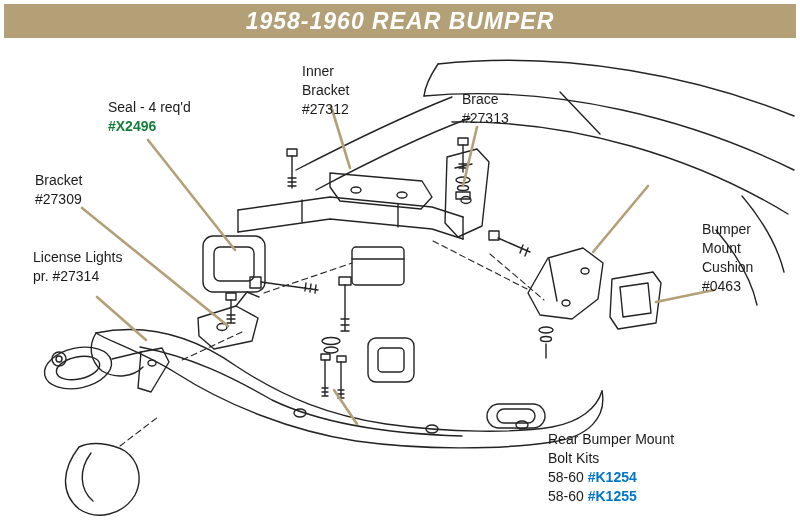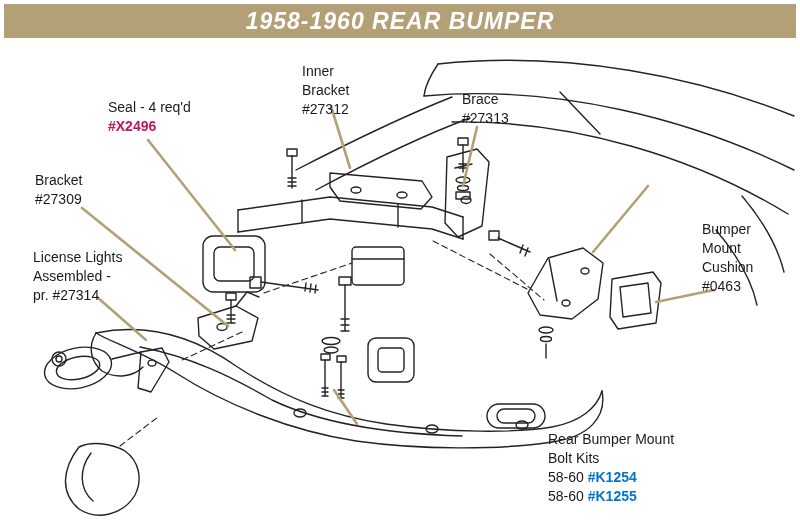--- a/index.html
+++ b/index.html
@@ -8,21 +8,21 @@
   .banner{position:absolute;left:4px;top:4px;right:4px;height:34px;background:#b3a077;
           display:flex;align-items:center;justify-content:center;}
   .banner h1{margin:0;color:#ffffff;font-size:23px;font-style:italic;font-weight:bold;letter-spacing:1px;}
   svg.draw{position:absolute;left:0;top:0;}
   .art path,.art rect,.art ellipse,.art circle,.art line{fill:none;stroke:#232323;stroke-width:1.4;
         stroke-linejoin:round;stroke-linecap:round;}
   .art .dash{stroke-dasharray:6 4;stroke-width:1.1;}
   .leaders line{stroke:#b3a077;stroke-width:2.6;stroke-linecap:round;}
   .lbl{position:absolute;font-size:14px;line-height:19px;white-space:nowrap;}
   .pn{font-weight:normal;}
-  .red{color:#be185d;font-weight:bold;}
+  .red{color:#15803d;font-weight:bold;}
   .blue{color:#0076c8;font-weight:bold;text-align:center;}
 </style>
 </head>
 <body>
 
 <div class="page">
 
   <div class="banner">
     <h1>1958-1960 REAR BUMPER</h1>
   </div>
@@ -189,21 +189,20 @@
   </div>
 
 
   <div class="lbl" style="left:35px;top:171px">
     <div>Bracket</div>
     <div class="pn">#27309</div>
   </div>
 
   <div class="lbl" style="left:33px;top:248px">
     <div>License Lights</div>
-    <div>Assembled -</div>
     <div><span>pr. </span><span class="pn">#27314</span></div>
   </div>
 
   <div class="lbl" style="left:702px;top:220px">
     <div>Bumper</div>
     <div>Mount</div>
     <div>Cushion</div>
     <div class="pn">#0463</div>
   </div>
 

